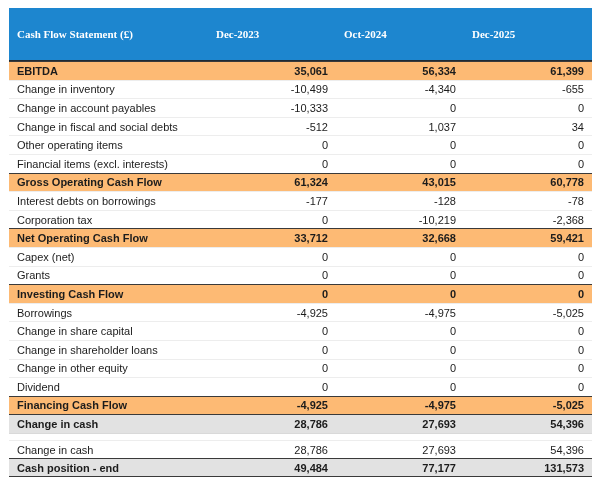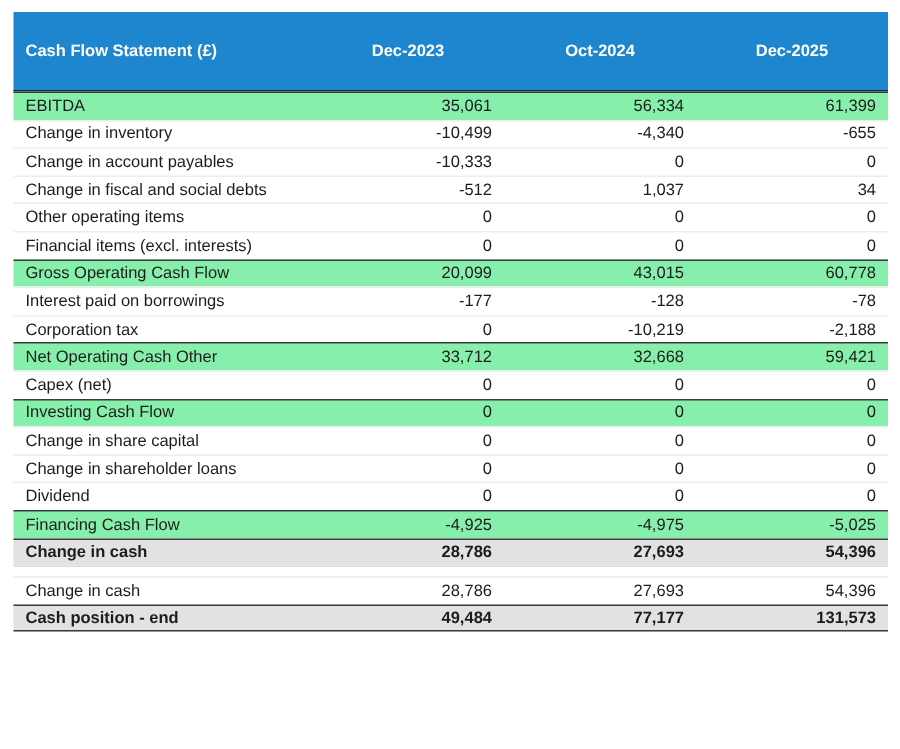--- a/index.html
+++ b/index.html
@@ -27,38 +27,39 @@
   col.num-col { width: 128px; }
 
   thead th {
     background: #1d86cf;
     color: #ffffff;
     font-weight: 700;
     height: 22px;
     border-bottom: 1px solid #1f2a33;
     padding: 20px 8px;
     vertical-align: middle;
+    font-family: Liberation Serif, serif;
   }
   thead th.title { text-align: left; }
-  thead th.num { text-align: center; }
+  thead th.num { text-align: left; }
 
   tbody td {
     height: 18.6px;
     padding: 1px 8px;
     vertical-align: middle;
     background: #ffffff;
   }
   tbody td.label { text-align: left; }
   tbody td.num { text-align: right; }
 
   tr.row-normal td { border-top: 1px solid #ededed; }
 
   tr.row-subtotal td {
-    background: #86efac;
-    font-weight: 400;
+    background: #fdba74;
+    font-weight: 700;
     border-top: 1px solid #3a3a3a;
   }
 
   tr.row-strong td {
     background: #e2e2e2;
     font-weight: 700;
     border-top: 1px solid #3a3a3a;
   }
 
   tr.row-spacer td {
@@ -121,62 +122,80 @@
           <td class="num">0</td>
         </tr>
         <tr class="row-normal">
           <td class="label">Financial items (excl. interests)</td>
           <td class="num">0</td>
           <td class="num">0</td>
           <td class="num">0</td>
         </tr>
         <tr class="row-subtotal">
           <td class="label">Gross Operating Cash Flow</td>
-          <td class="num">20,099</td>
+          <td class="num">61,324</td>
           <td class="num">43,015</td>
           <td class="num">60,778</td>
         </tr>
         <tr class="row-normal">
-          <td class="label">Interest paid on borrowings</td>
+          <td class="label">Interest debts on borrowings</td>
           <td class="num">-177</td>
           <td class="num">-128</td>
           <td class="num">-78</td>
         </tr>
         <tr class="row-normal">
           <td class="label">Corporation tax</td>
           <td class="num">0</td>
           <td class="num">-10,219</td>
-          <td class="num">-2,188</td>
-        </tr>
-        <tr class="row-subtotal">
-          <td class="label">Net Operating Cash Other</td>
+          <td class="num">-2,368</td>
+        </tr>
+        <tr class="row-subtotal">
+          <td class="label">Net Operating Cash Flow</td>
           <td class="num">33,712</td>
           <td class="num">32,668</td>
           <td class="num">59,421</td>
         </tr>
         <tr class="row-normal">
           <td class="label">Capex (net)</td>
           <td class="num">0</td>
           <td class="num">0</td>
           <td class="num">0</td>
         </tr>
+        <tr class="row-normal">
+          <td class="label">Grants</td>
+          <td class="num">0</td>
+          <td class="num">0</td>
+          <td class="num">0</td>
+        </tr>
         <tr class="row-subtotal">
           <td class="label">Investing Cash Flow</td>
           <td class="num">0</td>
           <td class="num">0</td>
           <td class="num">0</td>
         </tr>
         <tr class="row-normal">
+          <td class="label">Borrowings</td>
+          <td class="num">-4,925</td>
+          <td class="num">-4,975</td>
+          <td class="num">-5,025</td>
+        </tr>
+        <tr class="row-normal">
           <td class="label">Change in share capital</td>
           <td class="num">0</td>
           <td class="num">0</td>
           <td class="num">0</td>
         </tr>
         <tr class="row-normal">
           <td class="label">Change in shareholder loans</td>
+          <td class="num">0</td>
+          <td class="num">0</td>
+          <td class="num">0</td>
+        </tr>
+        <tr class="row-normal">
+          <td class="label">Change in other equity</td>
           <td class="num">0</td>
           <td class="num">0</td>
           <td class="num">0</td>
         </tr>
         <tr class="row-normal">
           <td class="label">Dividend</td>
           <td class="num">0</td>
           <td class="num">0</td>
           <td class="num">0</td>
         </tr>

